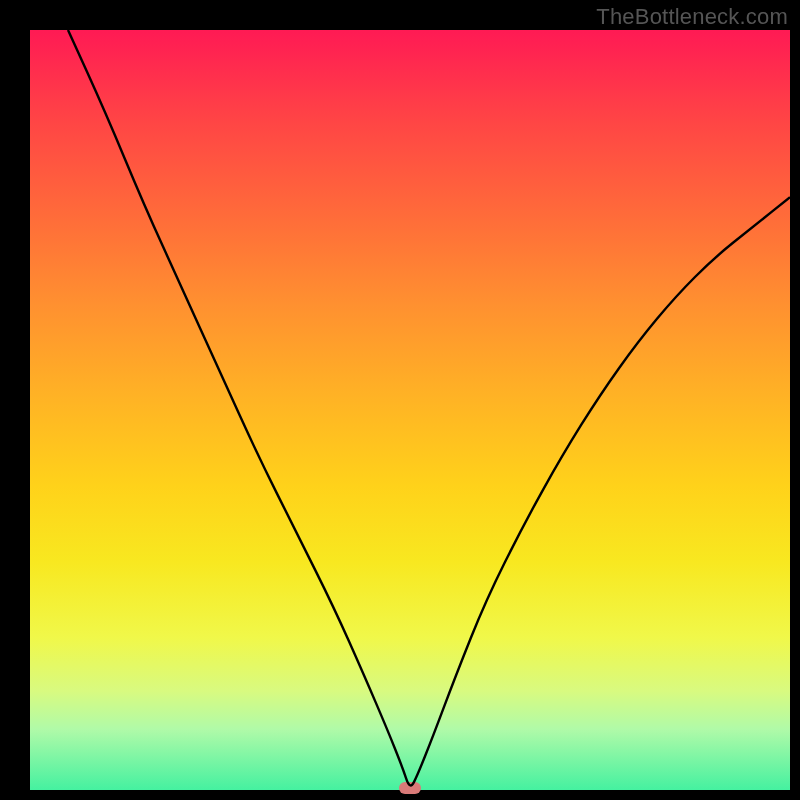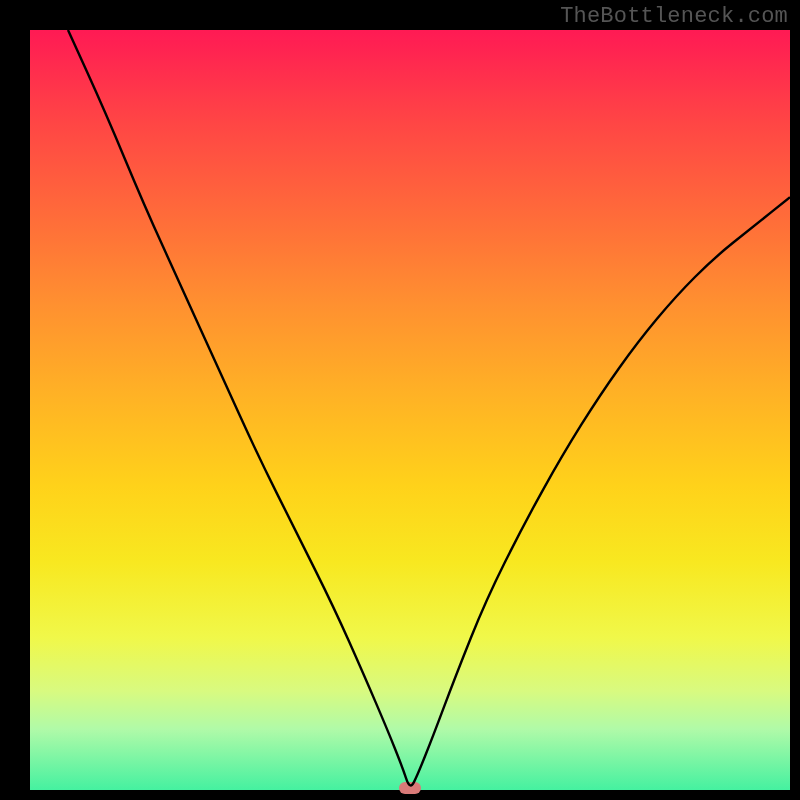--- a/index.html
+++ b/index.html
@@ -14,21 +14,20 @@
   }
   .watermark {
     position: absolute;
     top: 4px;
     right: 12px;
     color: #555;
     font-size: 22px;
     font-weight: 500;
     z-index: 20;
     letter-spacing: 0.2px;
-    font-family: Liberation Mono, monospace;
   }
   .plot-area {
     position: absolute;
     top: 30px;
     left: 30px;
     width: 760px;
     height: 760px;
     background: linear-gradient(
       to bottom,
       #ff1a54 0%,

